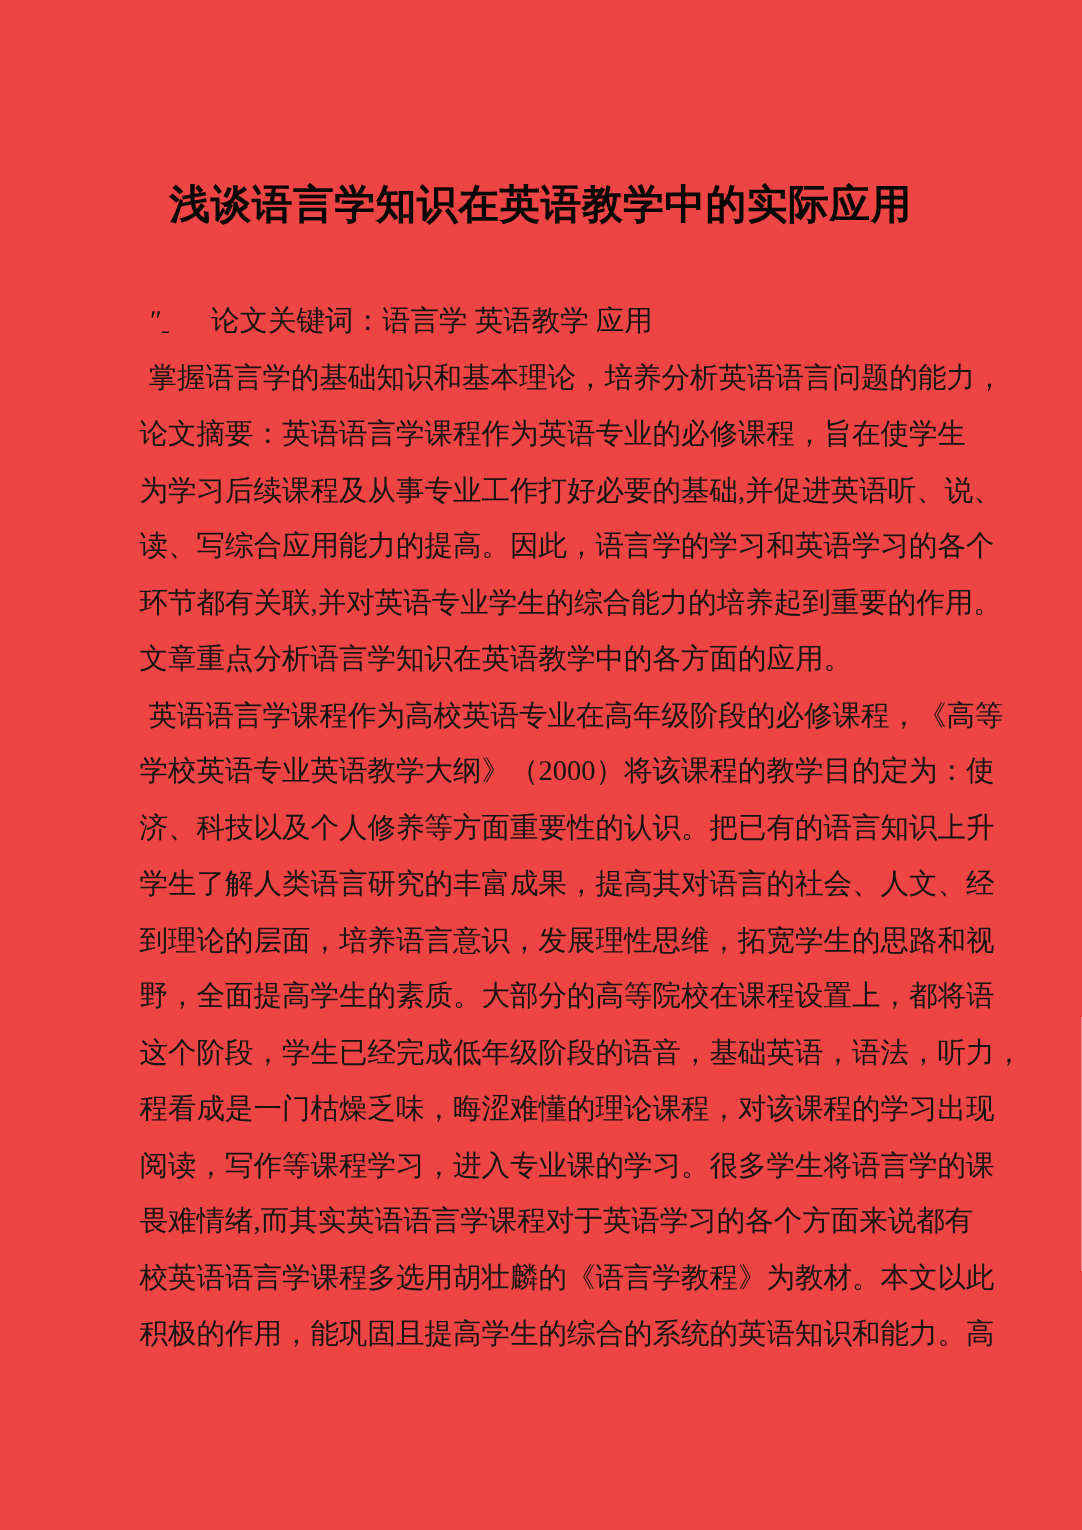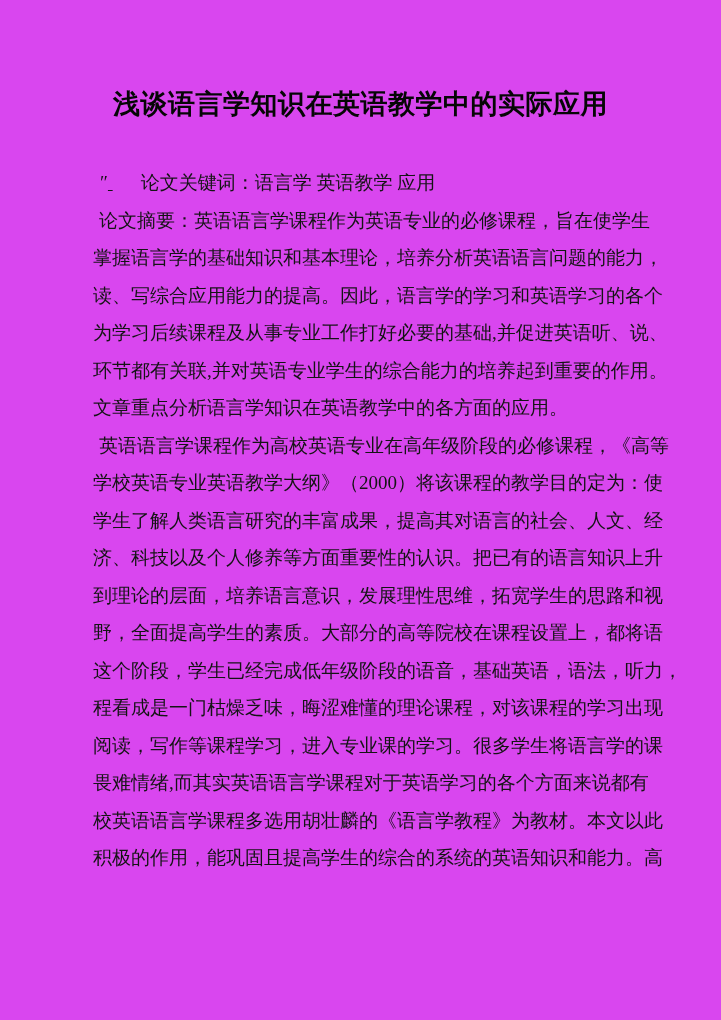--- a/index.html
+++ b/index.html
@@ -12,22 +12,22 @@
   body {
     height: 1020px;
     overflow: hidden;
     font-family: "Liberation Serif", "DejaVu Serif", serif;
     color: #000000;
   }
 
   .page {
     width: 721px;
     height: 1020px;
-    background: #d946ef;
-    padding-top: 84px;
+    background: #ef4444;
+    padding-top: 116px;
   }
 
   .doc-title {
     font-size: 27px;
     font-weight: bold;
     line-height: 40px;
     text-align: center;
     letter-spacing: 0.5px;
     color: #060606;
   }
@@ -80,33 +80,33 @@
   <h1 class="doc-title">浅谈语言学知识在英语教学中的实际应用</h1>
 
   <div class="content">
 
     <div class="line keywords-line">
       <span class="kw-mark">″</span>
       <span class="kw-text">论文关键词：语言学 英语教学 应用</span>
     </div>
 
     <div class="para para-abstract">
+        <div class="line">掌握语言学的基础知识和基本理论，培养分析英语语言问题的能力，</div>
         <div class="line">论文摘要：英语语言学课程作为英语专业的必修课程，旨在使学生</div>
-        <div class="line">掌握语言学的基础知识和基本理论，培养分析英语语言问题的能力，</div>
+        <div class="line">为学习后续课程及从事专业工作打好必要的基础,并促进英语听、说、</div>
         <div class="line">读、写综合应用能力的提高。因此，语言学的学习和英语学习的各个</div>
-        <div class="line">为学习后续课程及从事专业工作打好必要的基础,并促进英语听、说、</div>
         <div class="line">环节都有关联,并对英语专业学生的综合能力的培养起到重要的作用。</div>
         <div class="line">文章重点分析语言学知识在英语教学中的各方面的应用。</div>
       </div>
 
     <div class="para para-body">
         <div class="line">英语语言学课程作为高校英语专业在高年级阶段的必修课程，《高等</div>
         <div class="line">学校英语专业英语教学大纲》（2000）将该课程的教学目的定为：使</div>
+        <div class="line">济、科技以及个人修养等方面重要性的认识。把已有的语言知识上升</div>
         <div class="line">学生了解人类语言研究的丰富成果，提高其对语言的社会、人文、经</div>
-        <div class="line">济、科技以及个人修养等方面重要性的认识。把已有的语言知识上升</div>
         <div class="line">到理论的层面，培养语言意识，发展理性思维，拓宽学生的思路和视</div>
         <div class="line">野，全面提高学生的素质。大部分的高等院校在课程设置上，都将语</div>
         <div class="line">这个阶段，学生已经完成低年级阶段的语音，基础英语，语法，听力，</div>
         <div class="line">程看成是一门枯燥乏味，晦涩难懂的理论课程，对该课程的学习出现</div>
         <div class="line">阅读，写作等课程学习，进入专业课的学习。很多学生将语言学的课</div>
         <div class="line">畏难情绪,而其实英语语言学课程对于英语学习的各个方面来说都有</div>
         <div class="line">校英语语言学课程多选用胡壮麟的《语言学教程》为教材。本文以此</div>
         <div class="line">积极的作用，能巩固且提高学生的综合的系统的英语知识和能力。高</div>
       </div>
 

